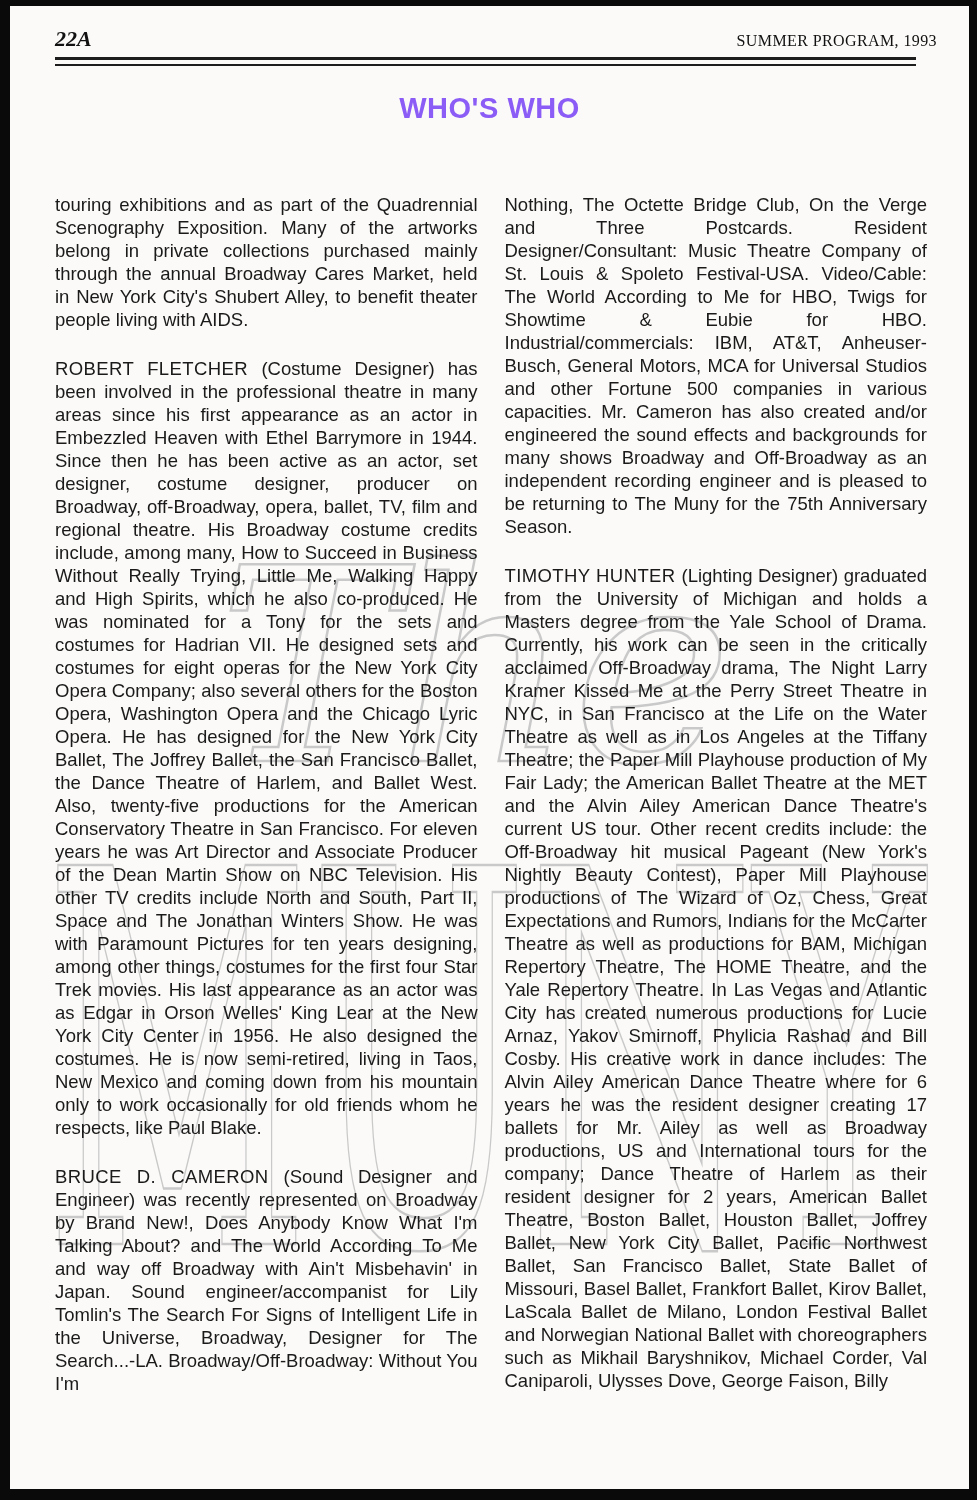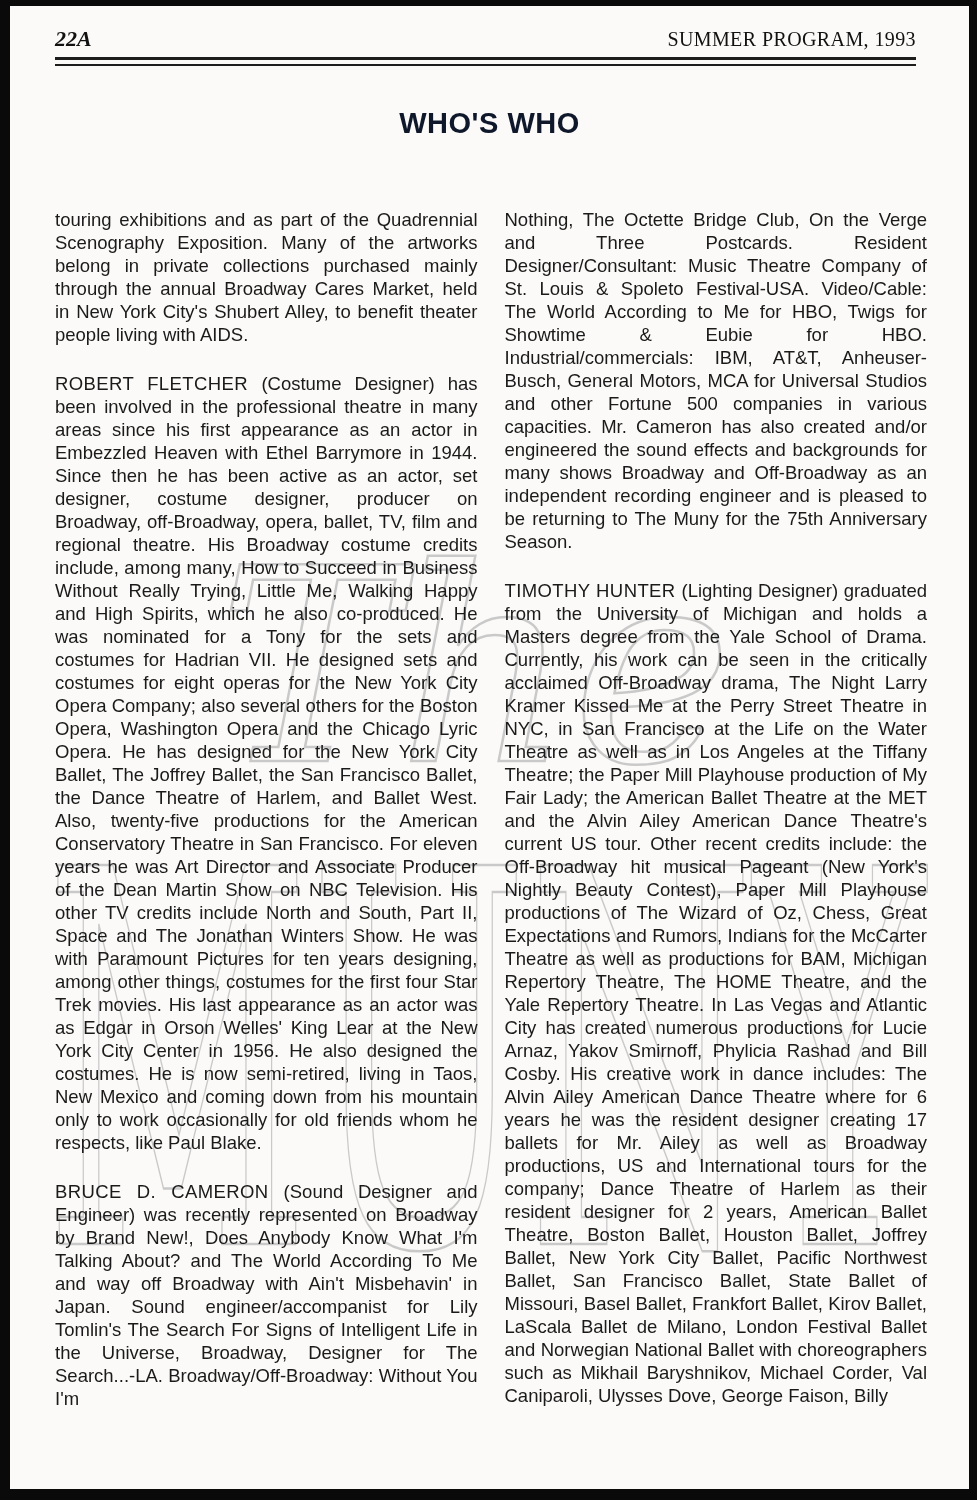--- a/index.html
+++ b/index.html
@@ -23,50 +23,50 @@
     width: 920px; height: 820px;
     z-index: 0;
     pointer-events: none;
   }
   
   .header {
     position: relative; z-index: 1;
     display: flex;
     justify-content: space-between;
     align-items: baseline;
-    padding: 20px 53px 5px 45px;
+    padding: 20px 32px 5px 45px;
     font-family: "Liberation Serif", serif;
     color: #111;
   }
   .pagenum {
     font-weight: bold; font-style: italic;
     font-size: 22px;
   }
   .issue {
-    font-size: 20px;
+    font-size: 16px;
     letter-spacing: 0.4px;
     margin-left: 35px;
   }
   .rule {
     position: relative; z-index: 1;
     margin: 0 53px 0 45px;
     height: 4px;
     border-top: 3px solid #1d1d1d;
     border-bottom: 2px solid #1d1d1d;
   }
   
   .title {
     position: relative; z-index: 1;
-    margin: 41px 0 0 0;
+    margin: 26px 0 0 0;
     text-align: center;
     font-family: "Liberation Sans", sans-serif;
     font-size: 29px;
     font-weight: bold;
     letter-spacing: 0.5px;
-    color: #0f172a;
+    color: #8b5cf6;
   }
   
   .columns {
     position: relative; z-index: 1;
     margin: 68px 42px 0 45px;
     display: flex;
     gap: 27px;
   }
   .col { flex: 1 1 0; min-width: 0; }
   .para {

